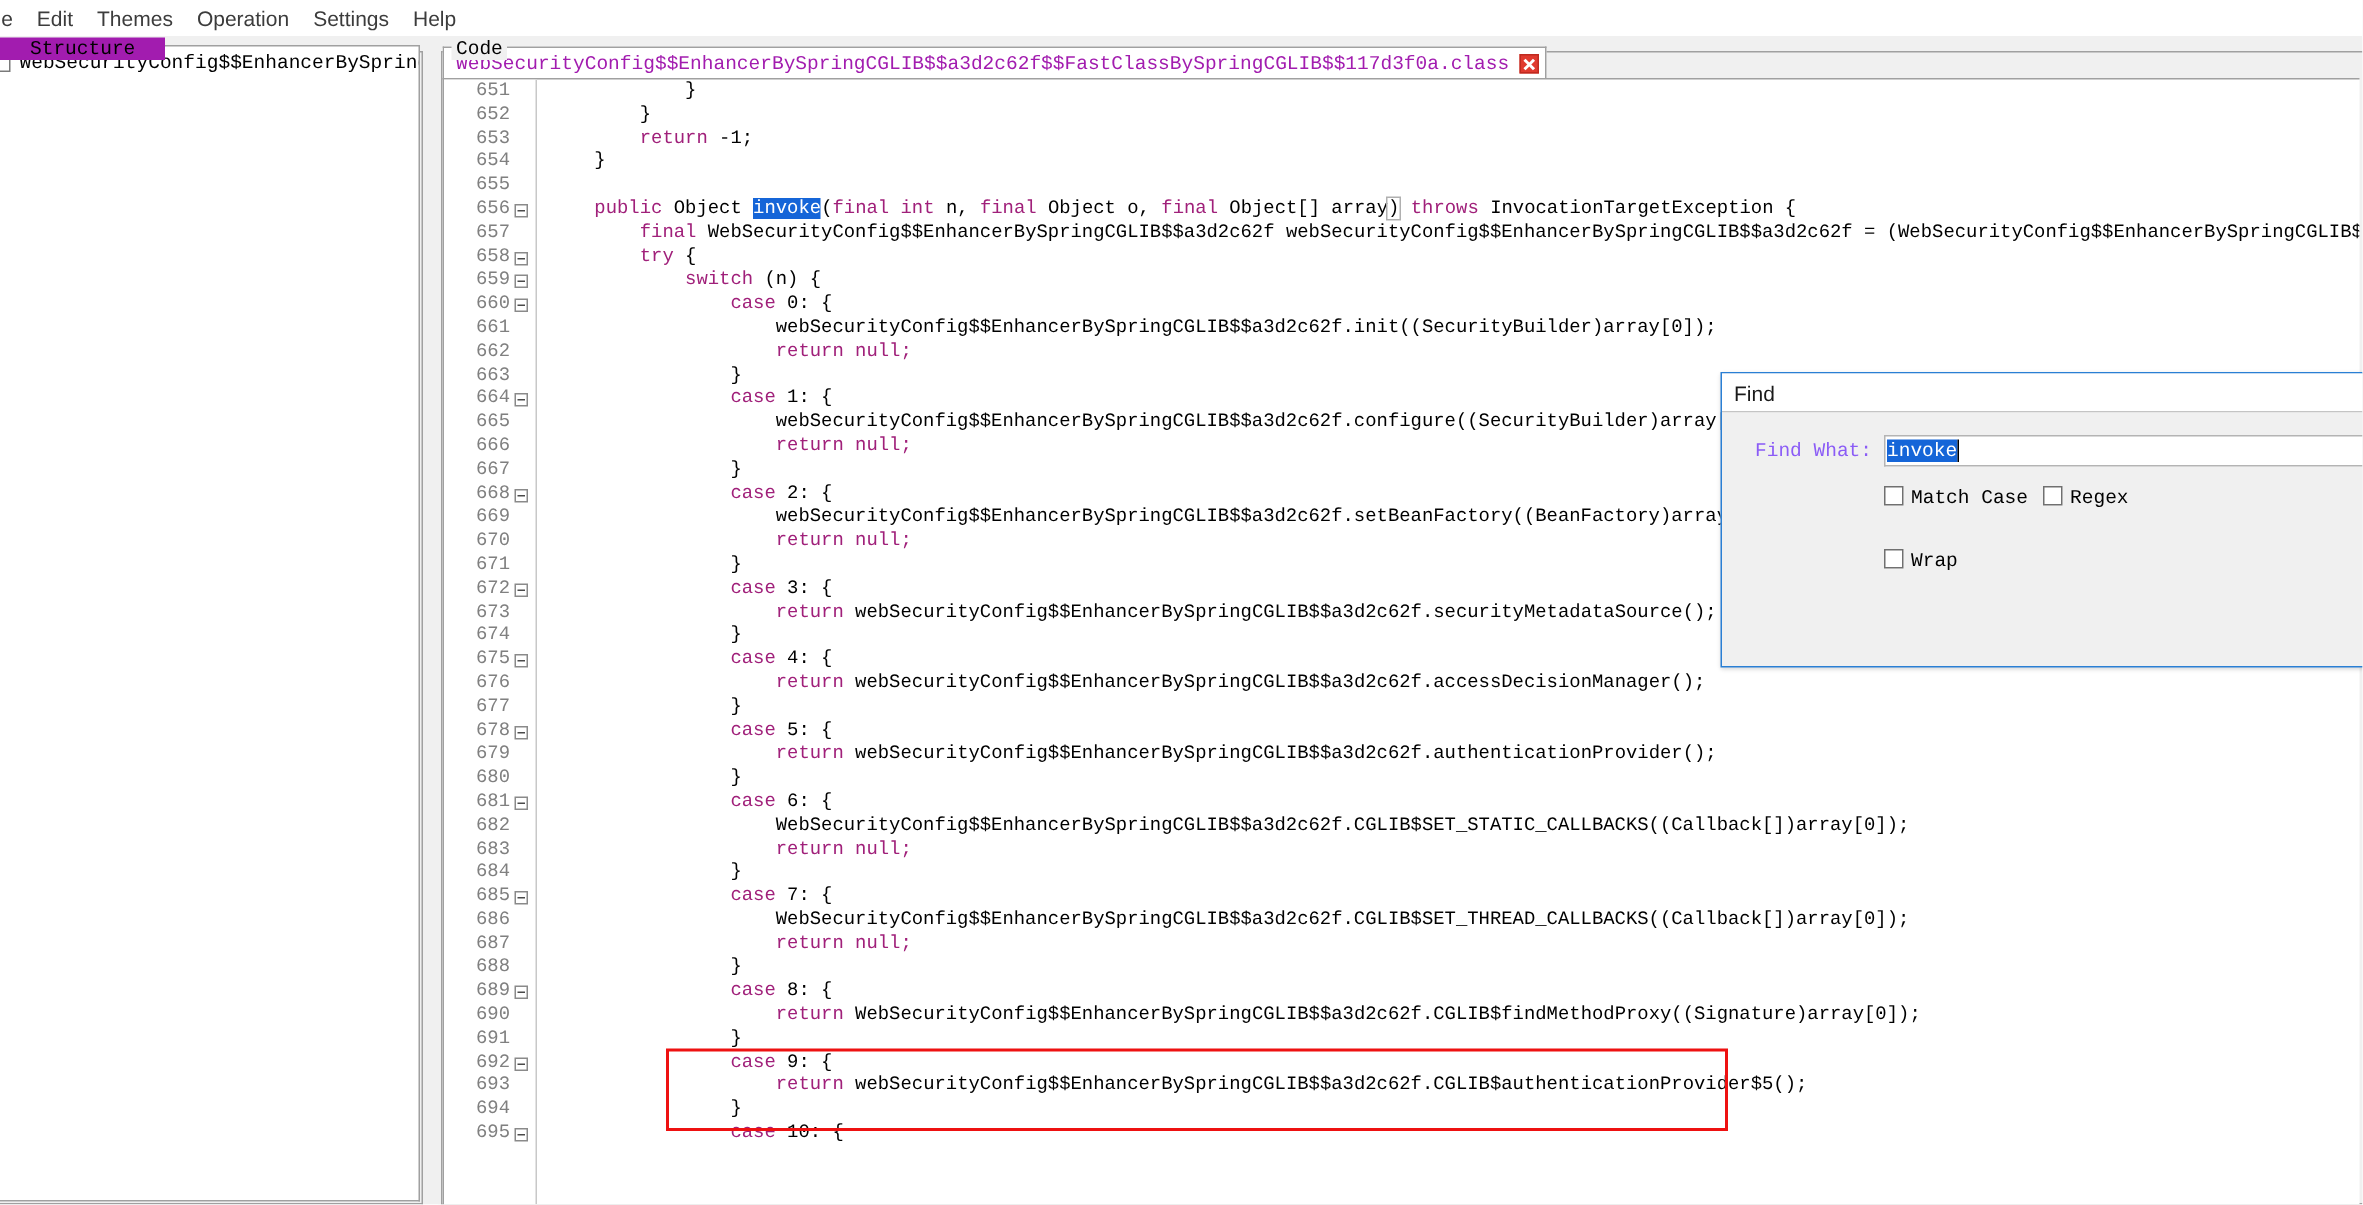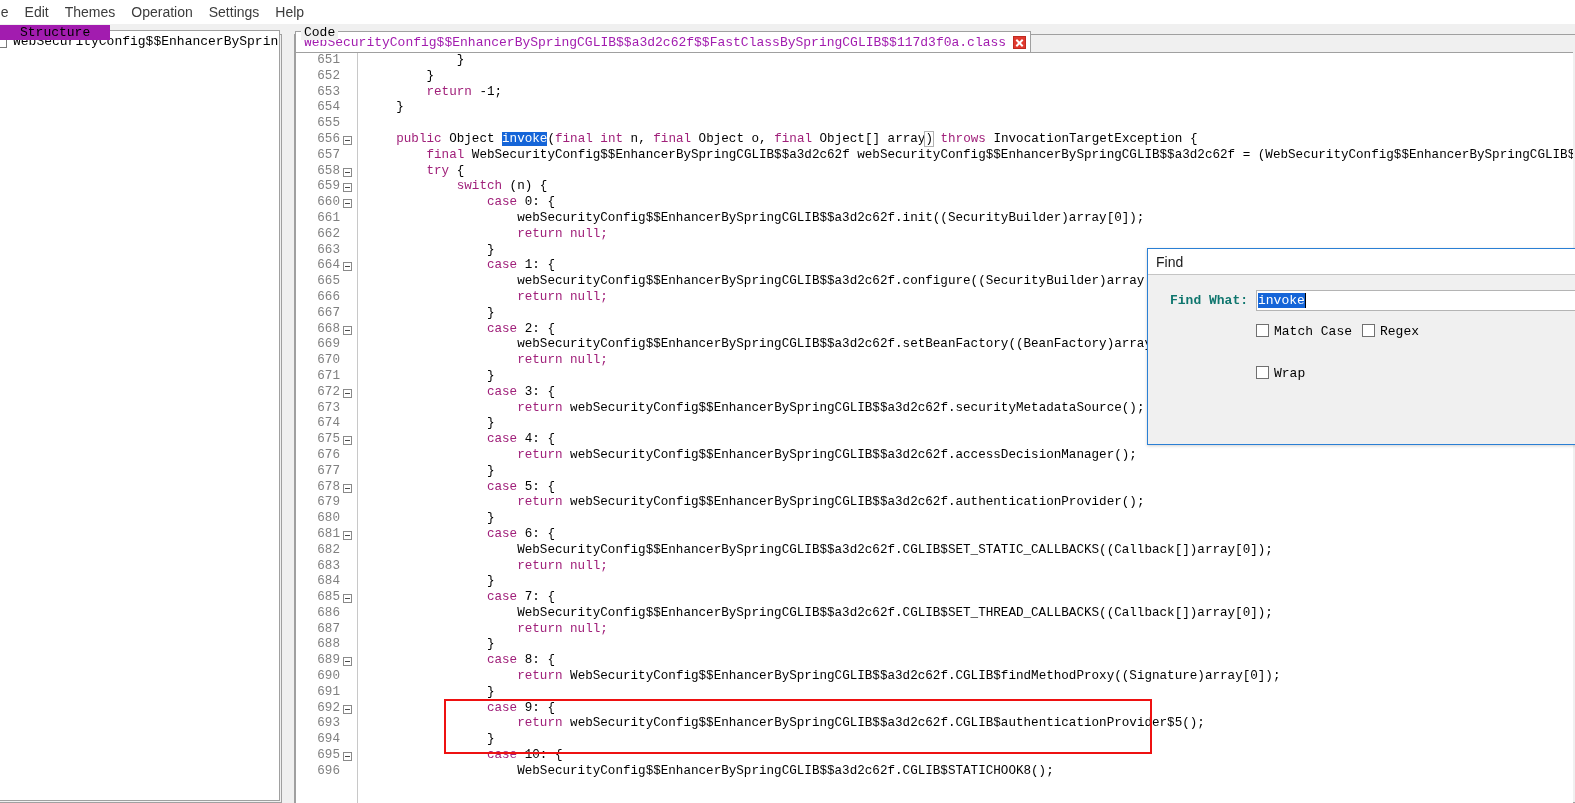--- a/index.html
+++ b/index.html
@@ -309,27 +309,26 @@
     position: absolute;
     left: 0; top: 14px;
     width: 100%;
     height: 22px;
     display: flex;
     align-items: center;
   }
   #find-label {
     font-family: "Liberation Mono", monospace;
     font-size: 13px;
-    color: #0f766e;
+    color: #8b5cf6;
     width: 100px;
     text-align: right;
     padding-right: 8px;
     flex: 0 0 auto;
     white-space: nowrap;
-    font-weight: bold;
   }
   #find-input {
     flex: 1 1 auto;
     height: 21px;
     background: #ffffff;
     border: 1px solid #b4b4b4;
     border-right: none;
     display: flex;
     align-items: center;
     padding-left: 1px;
@@ -456,21 +455,20 @@
           <div class="code-line"><span class="ln">686</span><span class="src"><span>                    WebSecurityConfig$$EnhancerBySpringCGLIB$$a3d2c62f.CGLIB$SET_THREAD_CALLBACKS((Callback[])array[0]);</span></span></div>
           <div class="code-line"><span class="ln">687</span><span class="src"><span>                    </span><span class="kw">return null;</span></span></div>
           <div class="code-line"><span class="ln">688</span><span class="src"><span>                }</span></span></div>
           <div class="code-line"><span class="ln">689</span><span class="fold"></span><span class="src"><span>                </span><span class="kw">case</span><span> 8: {</span></span></div>
           <div class="code-line"><span class="ln">690</span><span class="src"><span>                    </span><span class="kw">return</span><span> WebSecurityConfig$$EnhancerBySpringCGLIB$$a3d2c62f.CGLIB$findMethodProxy((Signature)array[0]);</span></span></div>
           <div class="code-line"><span class="ln">691</span><span class="src"><span>                }</span></span></div>
           <div class="code-line"><span class="ln">692</span><span class="fold"></span><span class="src"><span>                </span><span class="kw">case</span><span> 9: {</span></span></div>
           <div class="code-line"><span class="ln">693</span><span class="src"><span>                    </span><span class="kw">return</span><span> webSecurityConfig$$EnhancerBySpringCGLIB$$a3d2c62f.CGLIB$authenticationProvider$5();</span></span></div>
           <div class="code-line"><span class="ln">694</span><span class="src"><span>                }</span></span></div>
           <div class="code-line"><span class="ln">695</span><span class="fold"></span><span class="src"><span>                </span><span class="kw">case</span><span> 10: {</span></span></div>
-          <div class="code-line"><span class="ln">696</span><span class="src"><span>                    WebSecurityConfig$$EnhancerBySpringCGLIB$$a3d2c62f.CGLIB$STATICHOOK8();</span></span></div>
         </div>
       <div id="annotation-box" style="left: 148px; top: 645.8px; width: 704px; height: 51.4px; border-color: rgb(238, 17, 17);"></div>
     </div>
   </div>
 
   <div id="find-dialog">
     <div id="find-titlebar">
       <span id="find-title">Find</span>
     </div>
     <div id="find-body">

